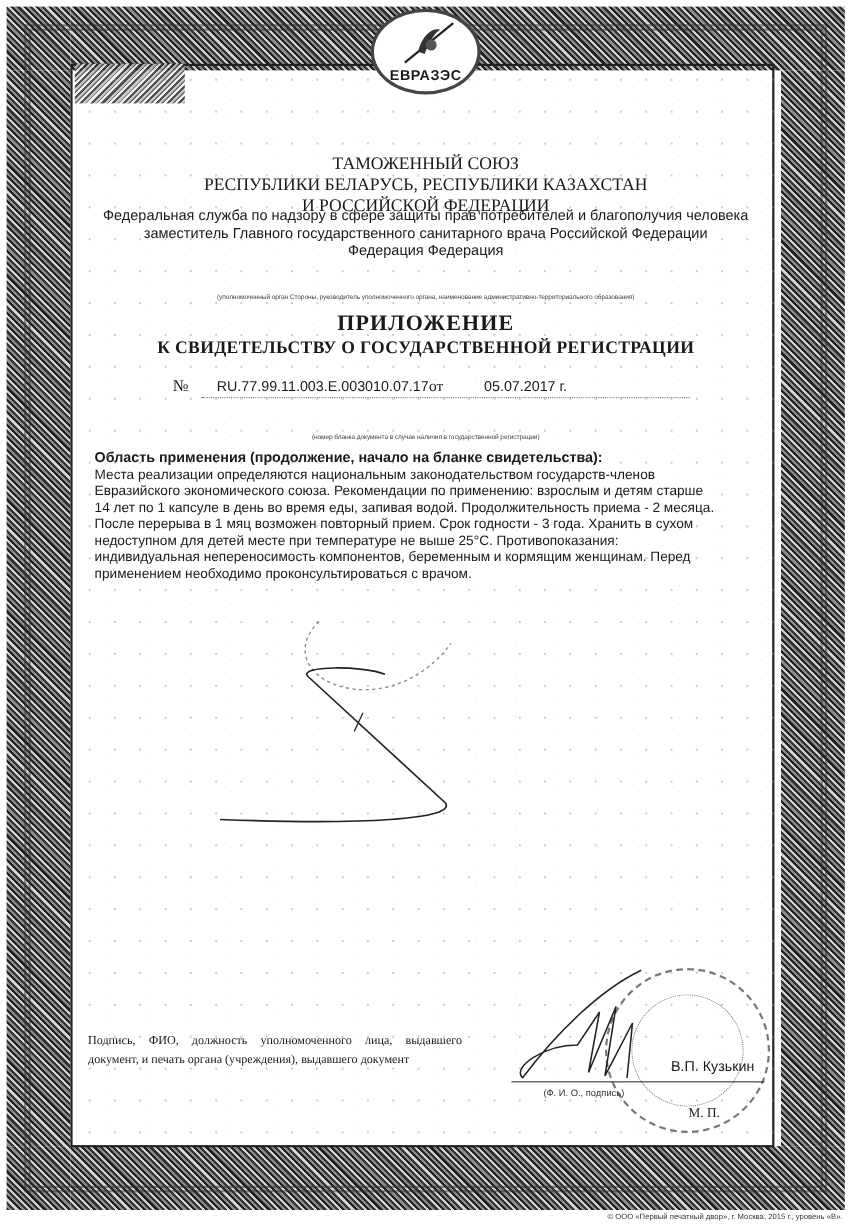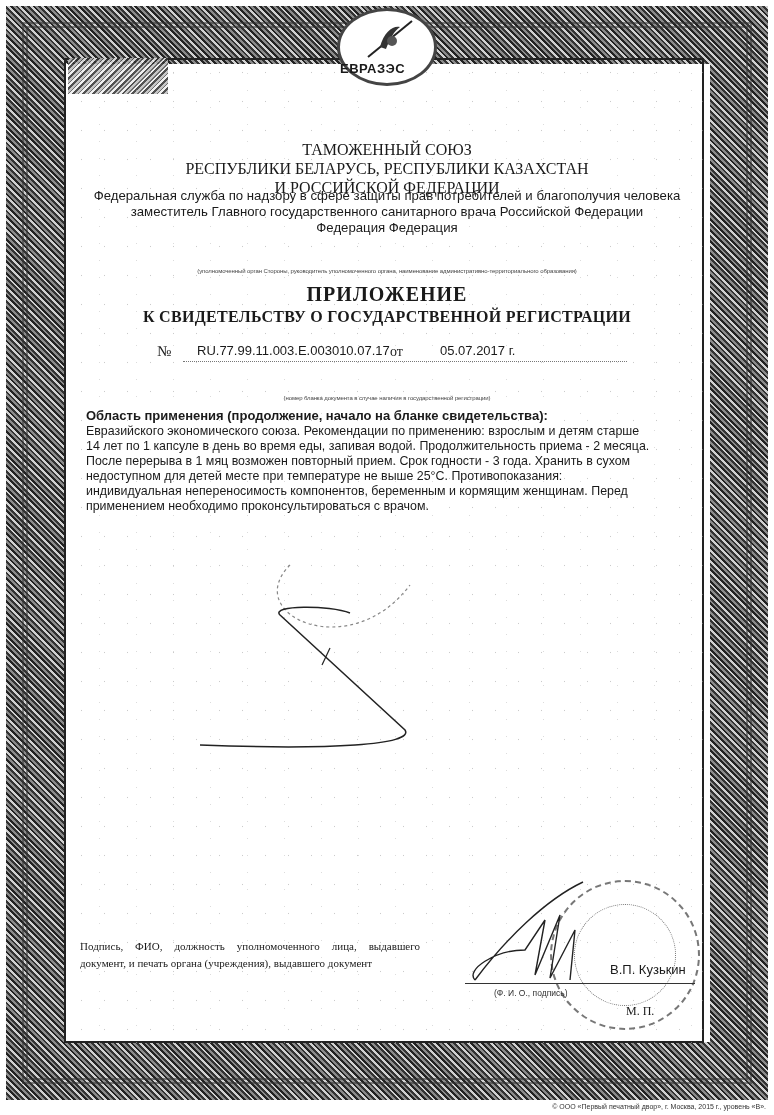--- a/index.html
+++ b/index.html
@@ -12,21 +12,21 @@
   }
   .frame-inner-line { position: absolute; left: 64px; top: 58px; width: 640px; height: 985px; border: 2px solid #222; box-sizing: border-box; }
   .frame-mid { position: absolute; box-sizing: border-box; border: 6px double #333; left: 22px; top: 22px; width: 730px; height: 1062px; opacity: .55; }
 
   .corner-block { position: absolute; left: 68px; top: 58px; width: 100px; height: 36px;
     background: repeating-linear-gradient(135deg, #333 0 2px, #bbb 2px 4px, #555 4px 5px, #eee 5px 7px); opacity: .85; }
 
   
   .emblem { position: absolute; left: 337px; top: 8px; width: 100px; height: 78px; border-radius: 50%; background: #fff; border: 3px solid #444; box-sizing: border-box; }
   .emblem svg { position: absolute; left: 26px; top: 6px; }
-  .emblem-text { position: absolute; left: 0; right: 0; top: 50px; font-weight: bold; font-size: 13px; letter-spacing: .5px; }
+  .emblem-text { position: absolute; left: 0; right: 0; top: 50px; text-align: center; font-weight: bold; font-size: 13px; letter-spacing: .5px; }
 
   .center { position: absolute; left: 70px; width: 634px; text-align: center; }
   .serif { font-family: "Liberation Serif", serif; }
 
   .h-union { top: 140px; font-size: 16px; line-height: 19px; }
   .h-service { top: 188px; font-size: 13.2px; line-height: 16px; }
   .tiny-note { font-size: 6px; color: #444; letter-spacing: -.1px; }
   .note1 { top: 268px; }
   .title1 { top: 283px; font-size: 20px; font-weight: bold; letter-spacing: 1px; }
   .title2 { top: 308px; font-size: 16px; font-weight: bold; letter-spacing: .3px; }
@@ -102,20 +102,21 @@
   <span class="num">RU.77.99.11.003.E.003010.07.17</span>
   <span class="ot">от</span>
   <span class="date">05.07.2017 г.</span>
   <span class="uline"></span>
 </div>
 
 <div class="center tiny-note note2">(номер бланка документа в случае наличия в государственной регистрации)</div>
 
 <div class="body-text">
   <span class="label">Область применения (продолжение, начало на бланке свидетельства):</span>
+  <span class="para">Места реализации определяются национальным законодательством государств-членов</span>
   <span class="para">Евразийского экономического союза. Рекомендации по применению: взрослым и детям старше</span>
   <span class="para">14 лет по 1 капсуле в день во время еды, запивая водой. Продолжительность приема - 2 месяца.</span>
   <span class="para">После перерыва в 1 мяц возможен повторный прием. Срок годности - 3 года. Хранить в сухом</span>
   <span class="para">недоступном для детей месте при температуре не выше 25°С. Противопоказания:</span>
   <span class="para">индивидуальная непереносимость компонентов, беременным и кормящим женщинам. Перед</span>
   <span class="para">применением необходимо проконсультироваться с врачом.</span>
 </div>
 
 <svg class="z-mark" width="240" height="240" viewBox="0 0 240 240">
   <path d="M110 10 C 60 60, 170 110, 230 30" stroke="#888" stroke-width="1.2" stroke-dasharray="3 3" fill="none"></path>

